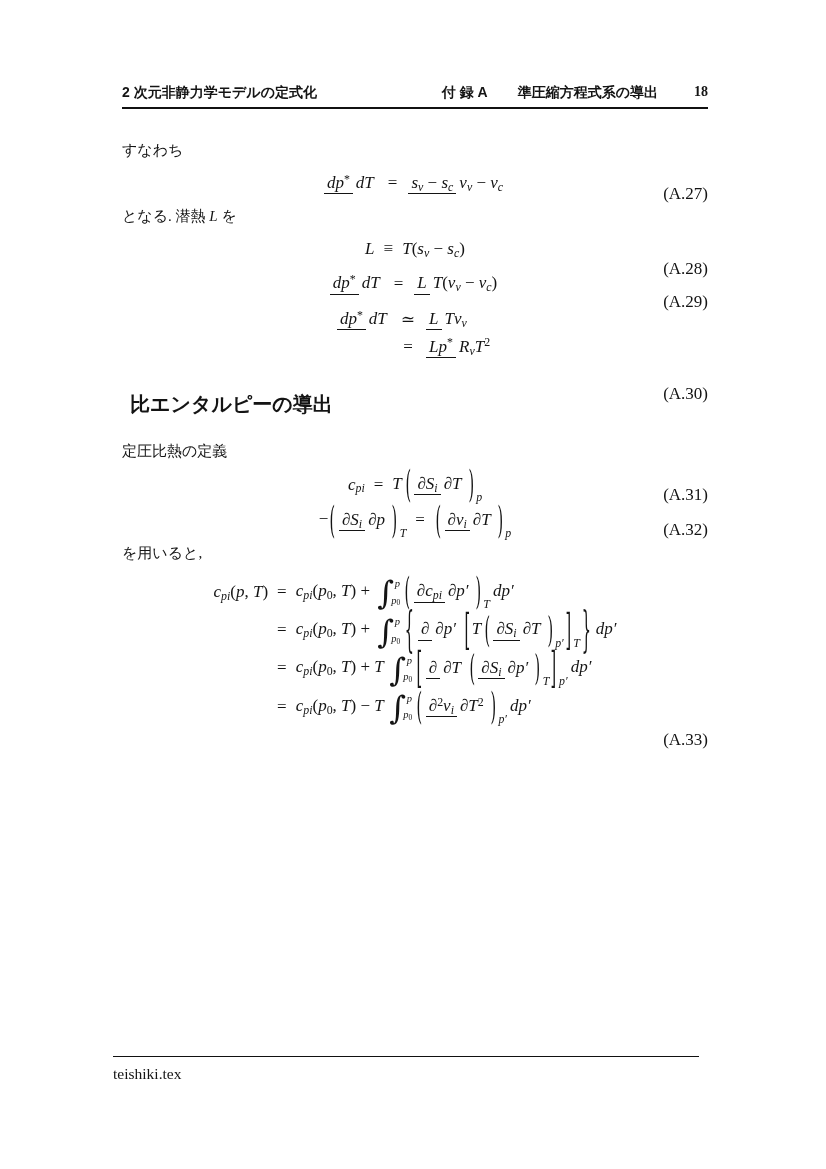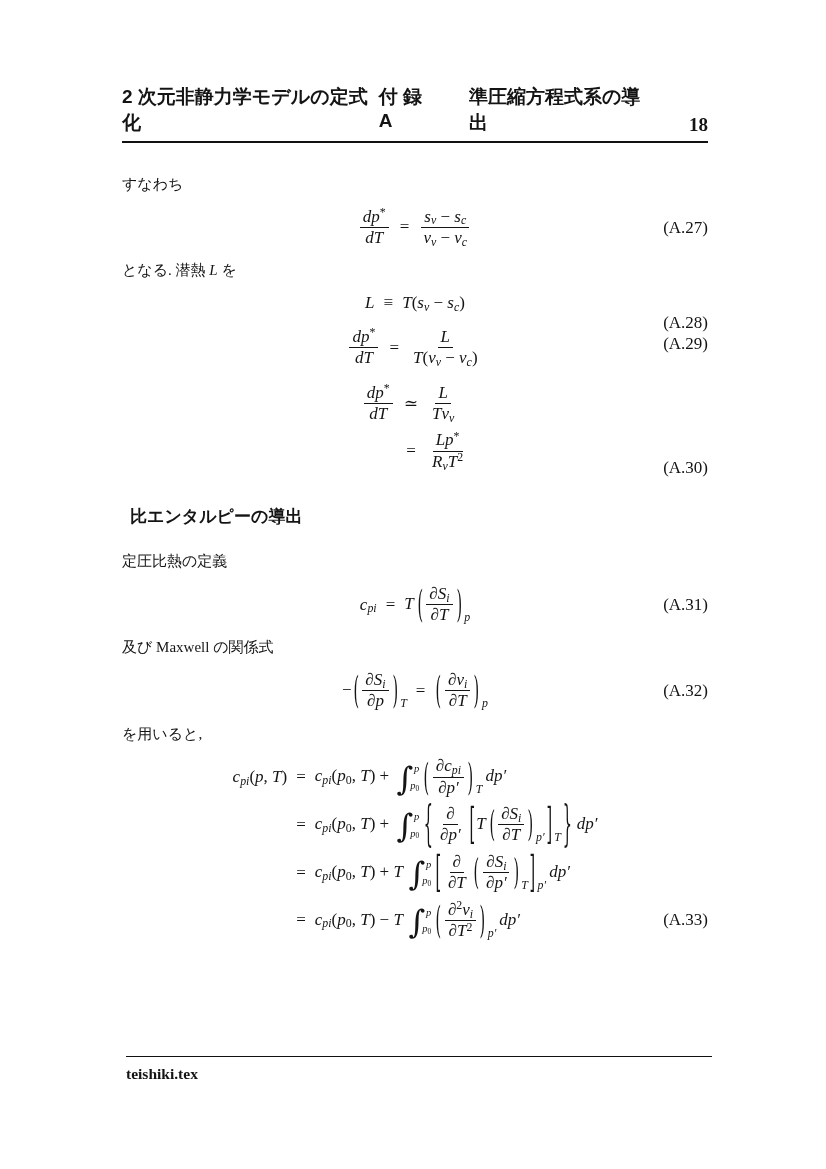--- a/index.html
+++ b/index.html
@@ -4,36 +4,36 @@
 <style>
   html,body{margin:0;padding:0;background:#e8e8e8;}
   .page{
     position:relative;width:826px;height:1169px;background:#ffffff;
     font-family:"Liberation Serif","DejaVu Serif",serif;color:#141414;
     margin:0 auto;overflow:hidden;
   }
   .content{position:absolute;left:122px;top:84px;width:586px;}
 
   
-  .pagehead{display:flex;align-items:flex-end;font-size:19px;font-weight:bold;
+  .pagehead{display:flex;align-items:flex-start;font-size:14px;font-weight:bold;
     font-family:"Liberation Sans","DejaVu Sans",sans-serif;}
   .head-center{margin-left:auto;display:flex;gap:30px;}
   .head-page{margin-left:36px;font-family:"Liberation Serif",serif;}
   .headrule{border-bottom:2px solid #111;margin-top:5px;}
 
   
   .para{font-size:15px;line-height:1.5;margin:8px 0;text-align:justify;}
   .subhead{font-family:Liberation Serif, serif;font-weight:bold;
-    font-size:17px;margin:30px 0 22px 8px;}
+    font-size:20px;margin:30px 0 22px 8px;}
 
   
   .mi{font-style:italic;}
   .mr{font-style:normal;}
   .jp{font-style:normal;}
-  .frac{display:inline-flex;flex-direction:column;align-items:center;
+  .frac{display:inline-flex;align-items:flex-start;
     vertical-align:middle;text-align:center;line-height:1.2;margin:0 2px;}
   .frac .num{padding:0 3px;border-bottom:1px solid #141414;}
   .frac .den{padding:0 3px;}
   .sup{font-size:70%;position:relative;top:-0.45em;}
   .sub{font-size:70%;position:relative;top:0.25em;}
   .bsub{font-size:70%;position:relative;top:1.05em;margin-left:1px;}
   .delim{display:inline-block;font-style:normal;margin:0 1px;
     transform-origin:50% 50%;line-height:1;vertical-align:middle;
     font-family:"DejaVu Serif",serif;}
   .intwrap{display:inline-flex;align-items:center;margin:0 3px;vertical-align:middle;}
@@ -48,23 +48,23 @@
   .eqblock{position:relative;margin:8px 0;font-size:17px;}
   .eqtable{display:table;margin:0 auto;}
   .eqrow{display:table-row;}
   .eqlhs,.eqrel,.eqrhs{display:table-cell;vertical-align:middle;padding:3px 0;}
   .eqlhs{text-align:right;}
   .eqrel{padding:3px 9px;text-align:center;}
   .eqrhs{text-align:left;}
   .eqtag{position:absolute;right:0;transform:translateY(-50%);font-size:17px;}
 
   
-  .pagefoot{position:absolute;left:126px;top:1056px;width:586px;
+  .pagefoot{position:absolute;left:113px;top:1056px;width:586px;
     border-top:1.5px solid #111;padding-top:8px;display:flex;
-    justify-content:space-between;font-size:15.5px;font-weight:bold;}
+    justify-content:space-between;font-size:15.5px;}
 </style>
 </head>
 <body>
 
 <div class="page">
   <div class="content">
 
     <div class="pagehead">
       <span>2 次元非静力学モデルの定式化</span>
       <span class="head-center">
@@ -110,21 +110,21 @@
                 <span class="num"><span class="mi">dp</span><span class="sup"><span class="mr">*</span></span></span>
                 <span class="den"><span class="mi">dT</span></span>
               </span></span>
             <span class="eqrel">=</span>
             <span class="eqrhs"><span class="frac">
                 <span class="num"><span class="mi">L</span></span>
                 <span class="den"><span class="mi">T</span><span class="mr">(</span><span class="mi">v</span><span class="sub"><span class="mi">v</span></span><span class="mr"> − </span><span class="mi">v</span><span class="sub"><span class="mi">c</span></span><span class="mr">)</span></span>
               </span></span>
           </div>
         </div>
-        <span class="eqtag" style="top: 20px;">(A.29)</span>
+        <span class="eqtag" style="top: 32px;">(A.29)</span>
       </div>
     <div class="eqblock">
         <div class="eqtable">
           <div class="eqrow">
             <span class="eqlhs"><span class="frac">
                 <span class="num"><span class="mi">dp</span><span class="sup"><span class="mr">*</span></span></span>
                 <span class="den"><span class="mi">dT</span></span>
               </span></span>
             <span class="eqrel">≃</span>
             <span class="eqrhs"><span class="frac">
@@ -153,21 +153,20 @@
             <span class="eqlhs"><span class="mi">c</span><span class="sub"><span class="mi">pi</span></span></span>
             <span class="eqrel">=</span>
             <span class="eqrhs"><span class="mi">T</span><span style="display: inline-block; width: 0.12em;"></span><span class="delim" style="transform: scale(0.85, 2.2);">(</span><span class="frac">
                 <span class="num"><span class="mi">∂S</span><span class="sub"><span class="mi">i</span></span></span>
                 <span class="den"><span class="mi">∂T</span></span>
               </span><span class="delim" style="transform: scale(0.85, 2.2);">)</span><span class="bsub"><span class="mi">p</span></span></span>
           </div>
         </div>
         <span class="eqtag" style="top: 24px;">(A.31)</span>
       </div>
-    <p class="para"><span class="jp">及び </span><span class="mr">Maxwell</span><span class="jp"> の関係式</span></p>
     <div class="eqblock">
         <div class="eqtable">
           <div class="eqrow">
             <span class="eqlhs"><span class="mr">−</span><span class="delim" style="transform: scale(0.85, 2.2);">(</span><span class="frac">
                 <span class="num"><span class="mi">∂S</span><span class="sub"><span class="mi">i</span></span></span>
                 <span class="den"><span class="mi">∂p</span></span>
               </span><span class="delim" style="transform: scale(0.85, 2.2);">)</span><span class="bsub"><span class="mi">T</span></span></span>
             <span class="eqrel">=</span>
             <span class="eqrhs"><span class="delim" style="transform: scale(0.85, 2.2);">(</span><span class="frac">
                 <span class="num"><span class="mi">∂v</span><span class="sub"><span class="mi">i</span></span></span>

